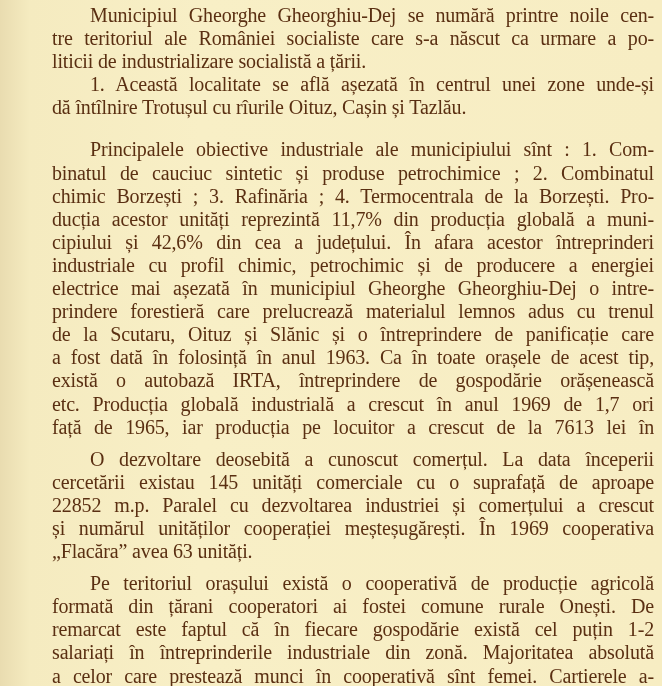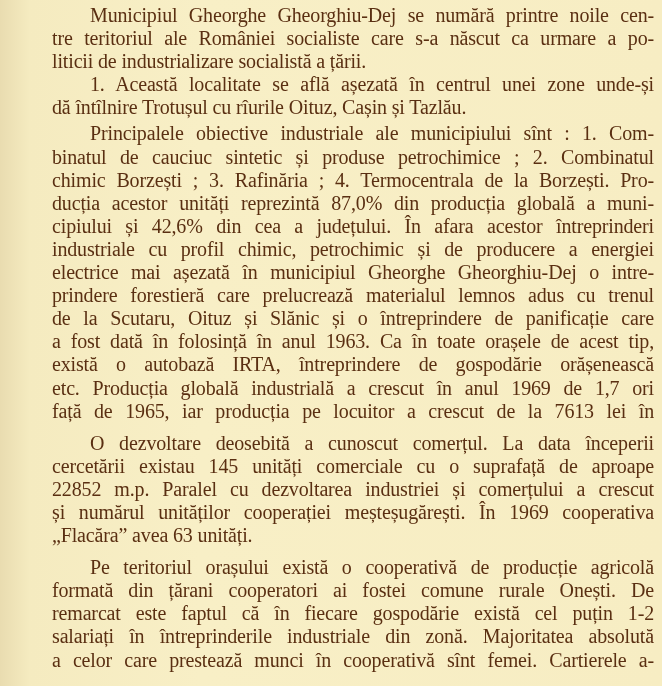--- a/index.html
+++ b/index.html
@@ -35,25 +35,25 @@
       <span class="line" style="padding-left:38px">Municipiul Gheorghe Gheorghiu-Dej se numără printre noile cen-</span>
       <span class="line">tre teritoriul ale României socialiste care s-a născut ca urmare a po-</span>
       <span class="line last">liticii de industrializare socialistă a țării.</span>
     </div>
 
     <div class="para">
       <span class="line" style="padding-left:38px">1. Această localitate se află așezată în centrul unei zone unde-și</span>
       <span class="line last">dă întîlnire Trotușul cu rîurile Oituz, Cașin și Tazlău.</span>
     </div>
 
-    <div class="para" style="margin-top:3px">
+    <div class="para" style="margin-top:19px">
       <span class="line" style="padding-left:38px">Principalele obiective industriale ale municipiului sînt : 1. Com-</span>
       <span class="line">binatul de cauciuc sintetic și produse petrochimice ; 2. Combinatul</span>
       <span class="line">chimic Borzești ; 3. Rafinăria ; 4. Termocentrala de la Borzești. Pro-</span>
-      <span class="line">ducția acestor unități reprezintă 87,0% din producția globală a muni-</span>
+      <span class="line">ducția acestor unități reprezintă 11,7% din producția globală a muni-</span>
       <span class="line">cipiului și 42,6% din cea a județului. În afara acestor întreprinderi</span>
       <span class="line">industriale cu profil chimic, petrochimic și de producere a energiei</span>
       <span class="line">electrice mai așezată în municipiul Gheorghe Gheorghiu-Dej o intre-</span>
       <span class="line">prindere forestieră care prelucrează materialul lemnos adus cu trenul</span>
       <span class="line">de la Scutaru, Oituz și Slănic și o întreprindere de panificație care</span>
       <span class="line">a fost dată în folosință în anul 1963. Ca în toate orașele de acest tip,</span>
       <span class="line">există o autobază IRTA, întreprindere de gospodărie orășenească</span>
       <span class="line">etc. Producția globală industrială a crescut în anul 1969 de 1,7 ori</span>
       <span class="line">față de 1965, iar producția pe locuitor a crescut de la 7613 lei în</span>
     </div>

